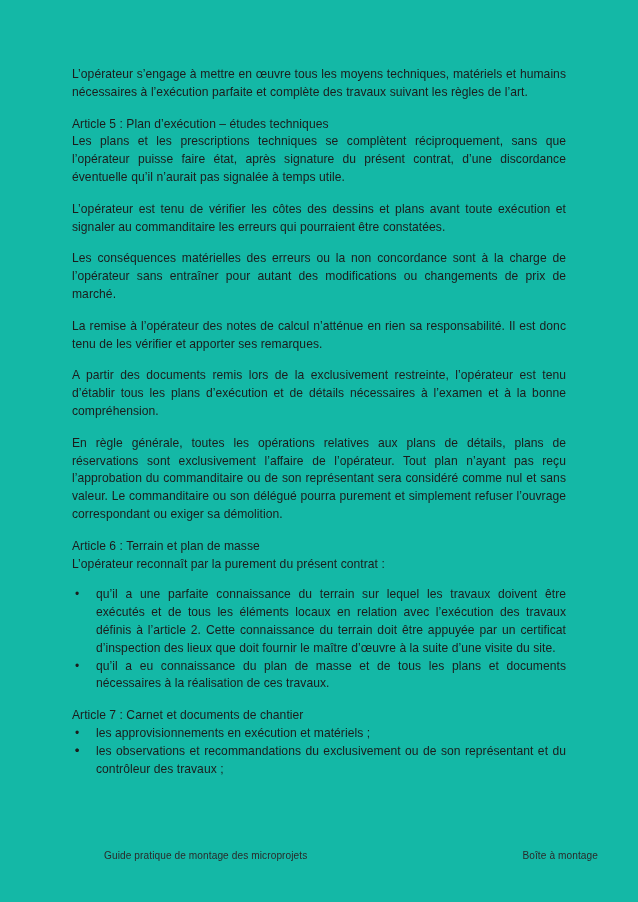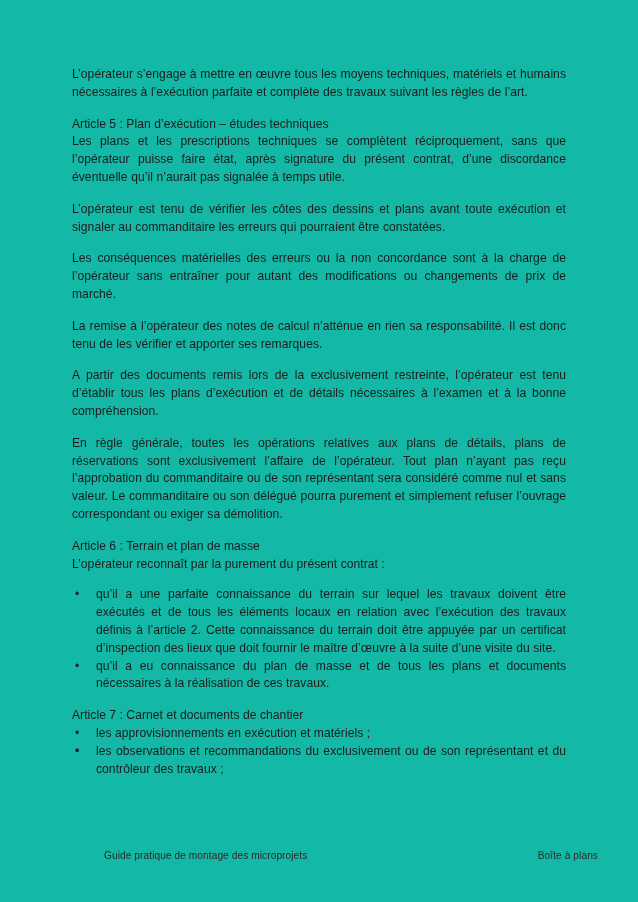--- a/index.html
+++ b/index.html
@@ -162,16 +162,16 @@
       <li>
         <span class="bullet-dot">•</span>
         <span class="item-text">les observations et recommandations du exclusivement ou de son représentant et du contrôleur des travaux ;</span>
       </li>
     </ul>
 
   </div>
 
   <div class="footer">
     <span class="footer-left">Guide pratique de montage des microprojets</span>
-    <span class="footer-right">Boîte à plans</span>
+    <span class="footer-right">Boîte à montage</span>
   </div>
 
 </div>
 
 </body></html>

